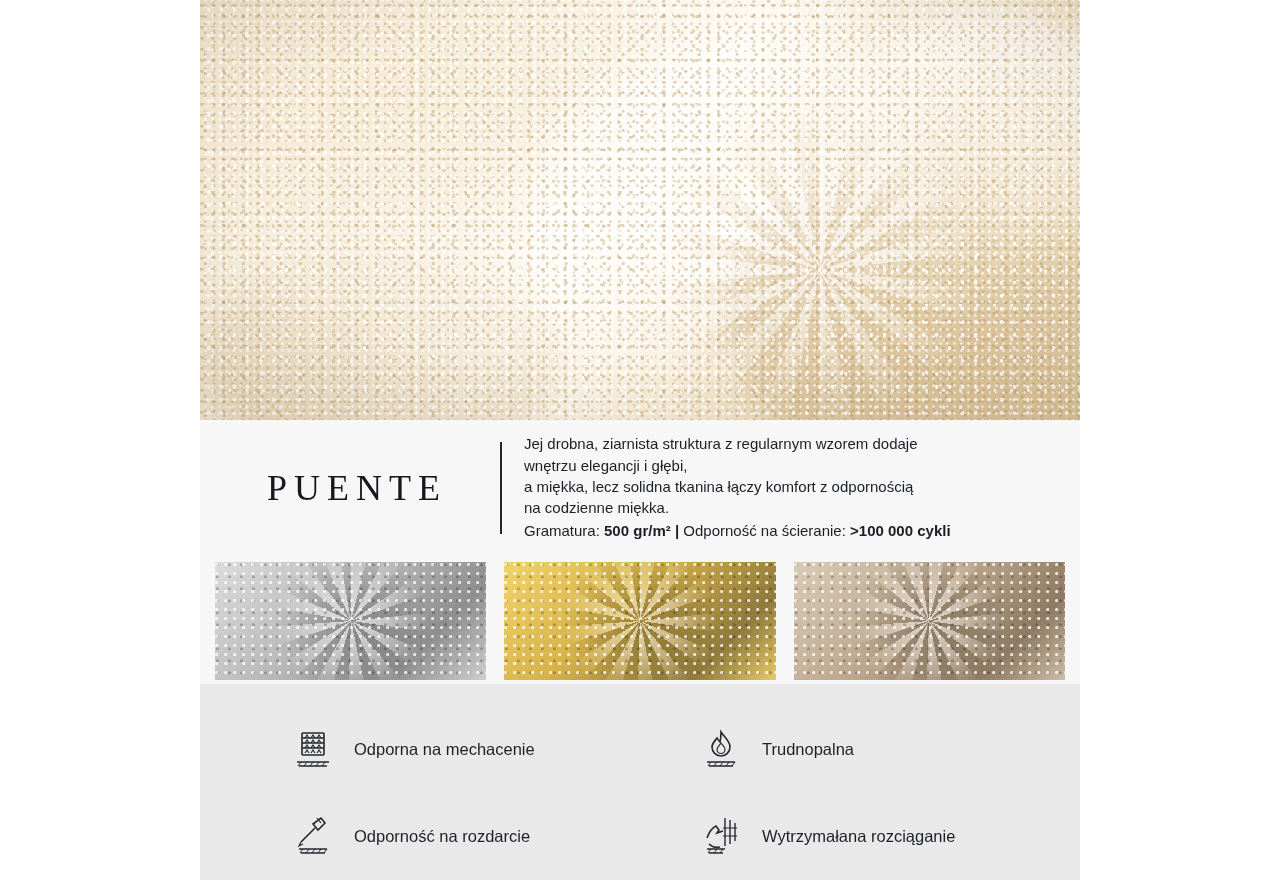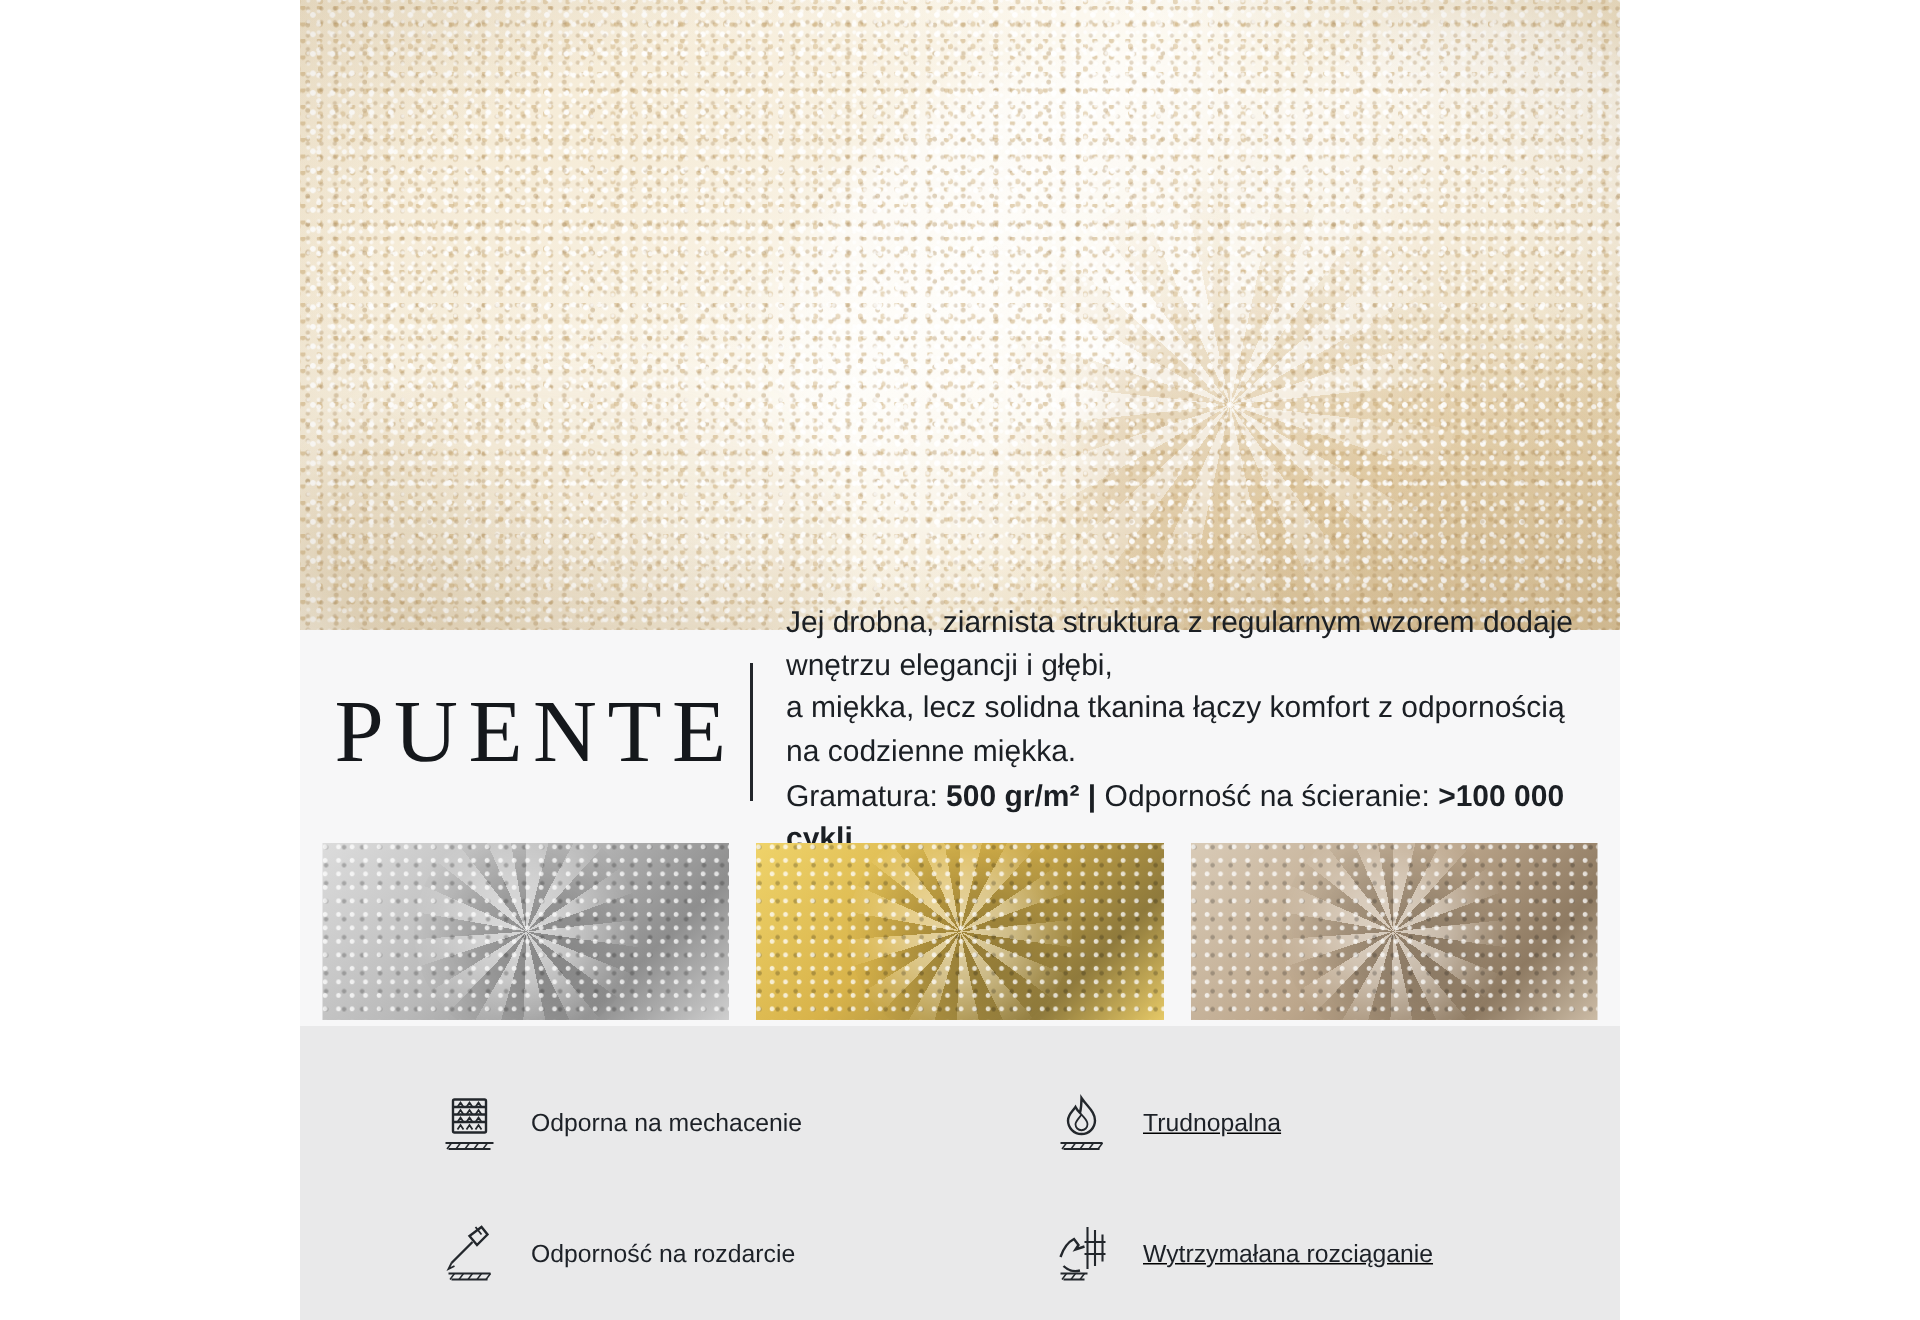--- a/index.html
+++ b/index.html
@@ -115,37 +115,37 @@
     position: absolute;
     left: 0; top: 0;
     width: 880px; height: 135px;
     display: flex;
     align-items: center;
   }
   .brand-title {
     width: 300px;
     text-align: center;
     font-family: "Liberation Serif", serif;
-    font-size: 59px;
+    font-size: 36px;
     letter-spacing: 7px;
     color: #15181c;
     padding-left: 14px;
     box-sizing: border-box;
   }
   .divider {
     width: 2px;
     height: 92px;
     background: #23262b;
     margin: 0 22px 0 0;
   }
   .desc {
     flex: 1;
     padding-right: 24px;
     color: #1b1f24;
-    font-size: 20px;
+    font-size: 15px;
     line-height: 1.42;
   }
   .desc p { margin: 0; }
   .desc .spec { margin-top: 2px; }
   .desc .spec b { font-weight: bold; margin-top: 20px; }
 
   
   .swatches {
     position: absolute;
     left: 0;
@@ -220,21 +220,21 @@
     height: 50px;
     flex: 0 0 46px;
     display: flex;
     align-items: center;
     justify-content: center;
   }
   .feature .lbl {
     font-size: 16.5px;
     color: #1d2127;
   }
-  .feat-2 { padding-left: 26px; text-decoration: underline; }
+  .feat-2 { padding-left: 26px; }
 </style>
 </head>
 <body>
 
 <div class="page">
   <div class="sheet">
 
     <div class="hero">
       <div class="hero-base"></div>
       <div class="hero-fold fold-a"></div>

